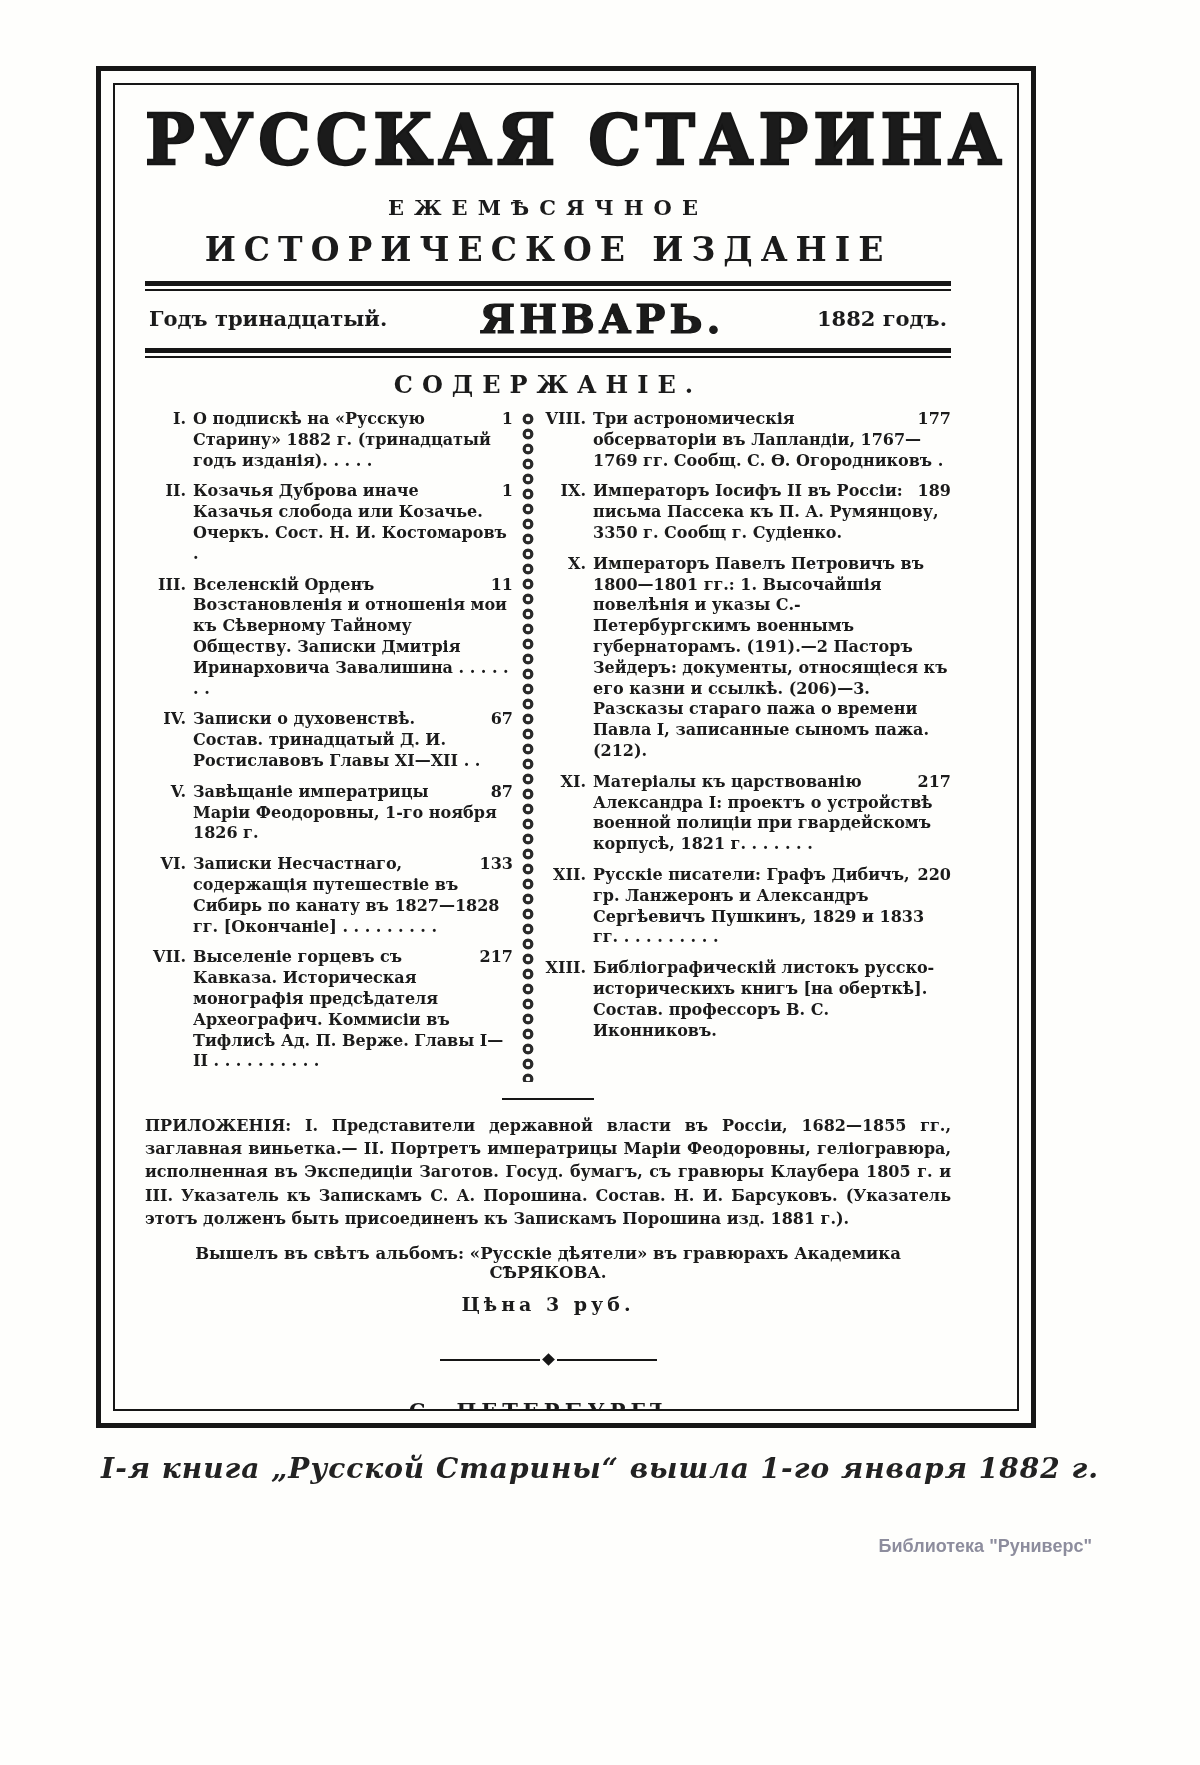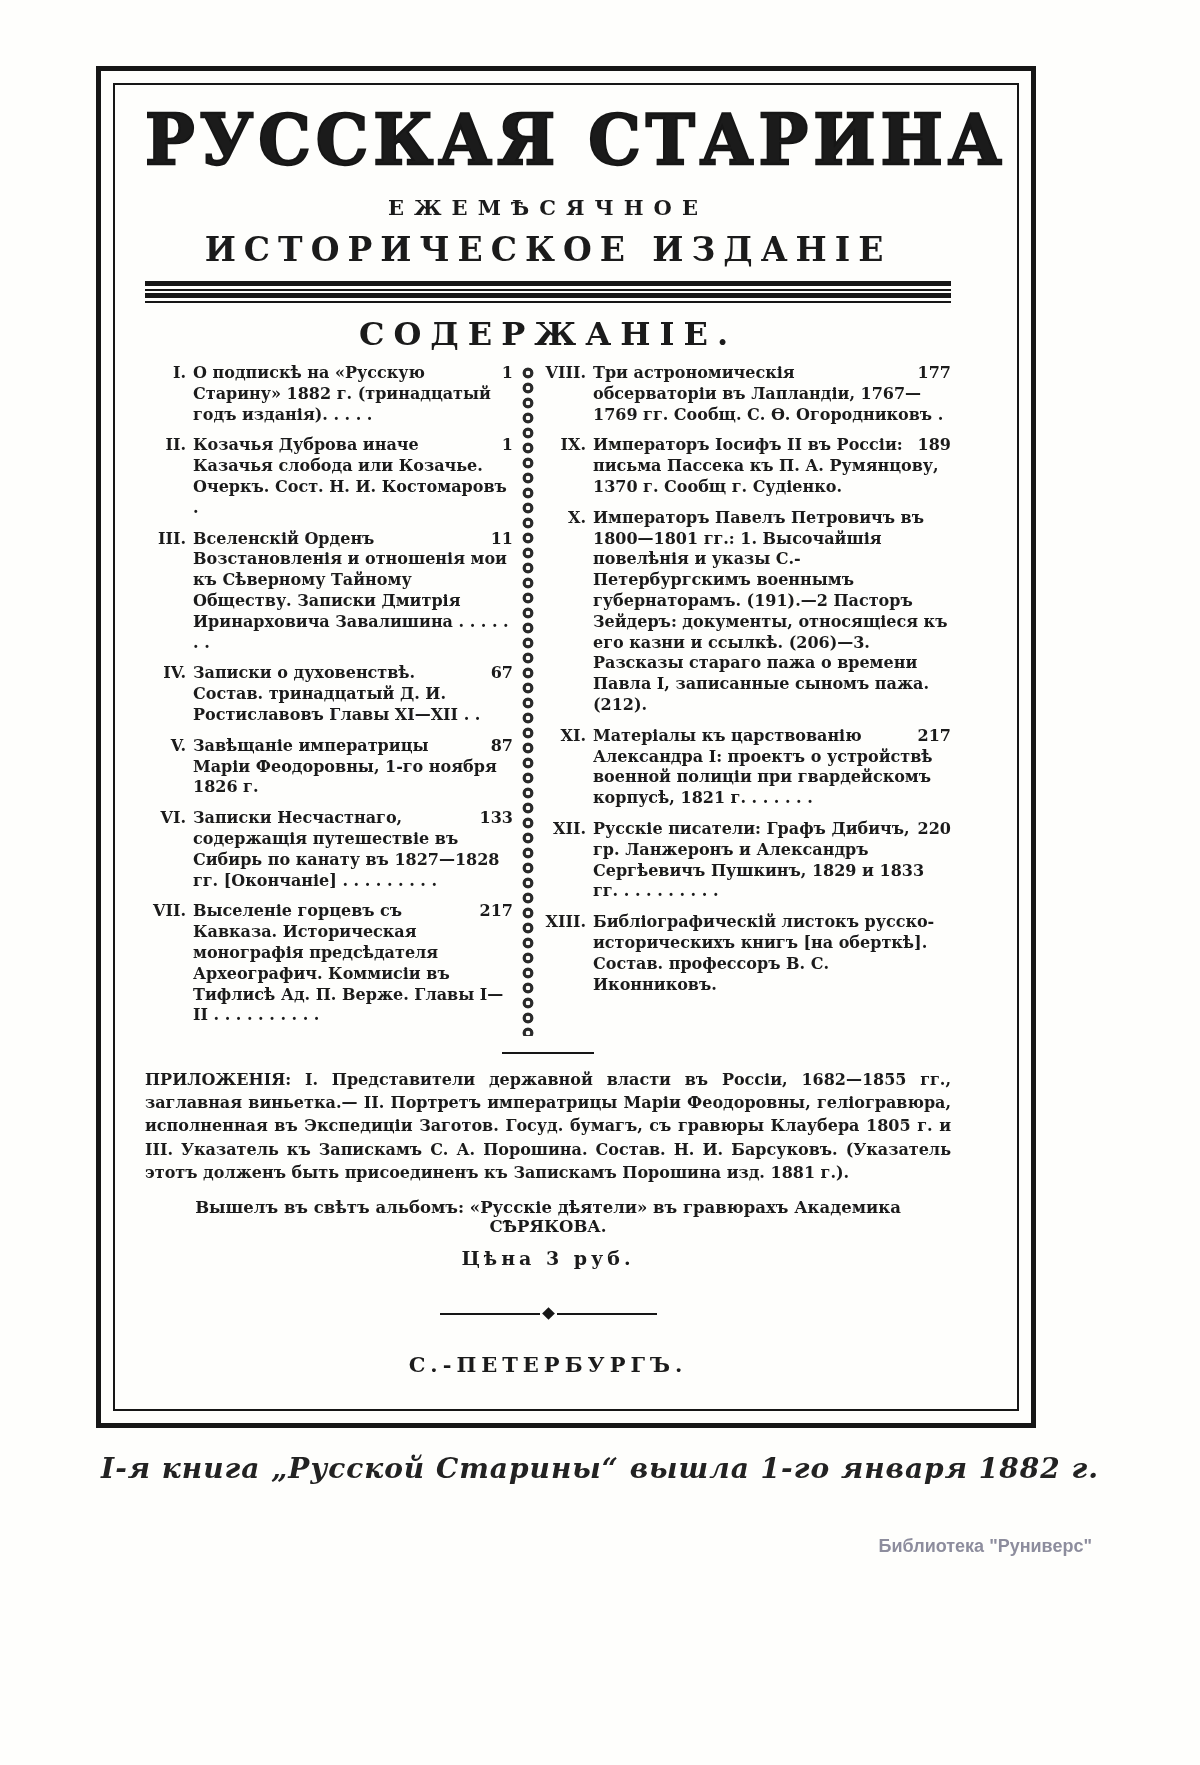--- a/index.html
+++ b/index.html
@@ -16,21 +16,21 @@
   .sub1 { margin-top:16px; font-size:21px; font-weight:bold; letter-spacing:10px; }
   .sub2 { margin-top:10px; font-size:33px; font-weight:bold; letter-spacing:8px; }
 
   .rule-thick { height:5px; background:#161616; margin-top:12px; }
   .rule-thin  { height:2px; background:#161616; margin-top:3px; }
 
   .dateline { display:flex; align-items:center; justify-content:space-between; padding:4px 4px; }
   .dateline .side  { font-size:21px; font-weight:bold; }
   .dateline .month { font-size:40px; font-weight:bold; letter-spacing:4px; -webkit-text-stroke:1.2px #161616; }
 
-  .toc-heading { text-align:center; font-size:32px; font-weight:bold; letter-spacing:9px; margin:12px 0 10px; }
+  .toc-heading { text-align:center; font-size:24px; font-weight:bold; letter-spacing:9px; margin:12px 0 10px; }
 
   .toc { display:flex; align-items:stretch; }
   .toc-col { width:368px; }
   .toc-col.right { width:auto; flex:1; }
   .chain { width:14px; margin:2px 10px 0 8px; flex:0 0 14px;
            background-image: radial-gradient(circle at 7px 8px, #fefefc 2px, #2a2a2a 2.6px 5px, rgba(0,0,0,0) 5.8px);
            background-size:14px 15px; background-repeat:repeat-y; }
   .toc-item { display:flex; margin-bottom:10px; font-size:16px; font-weight:bold; line-height:1.3; }
   .toc-num  { flex:0 0 48px; width:48px; text-align:right; padding-right:7px; }
   .toc-body { flex:1; }
@@ -64,20 +64,25 @@
 
         <div class="masthead">
           <div class="title">РУССКАЯ СТАРИНА</div>
           <div class="sub1">ЕЖЕМѢСЯЧНОЕ</div>
           <div class="sub2">ИСТОРИЧЕСКОЕ ИЗДАНІЕ</div>
         </div>
 
         <div class="rule-thick"></div>
         <div class="rule-thin"></div>
 
+        <div class="dateline">
+          <div class="side">Годъ тринадцатый.</div>
+          <div class="month">ЯНВАРЬ.</div>
+          <div class="side">1882 годъ.</div>
+        </div>
 
         <div class="rule-thick" style="margin-top:2px;"></div>
         <div class="rule-thin"></div>
 
         <div class="toc-heading">СОДЕРЖАНІЕ.</div>
 
         <div class="toc">
           <div class="toc-col">
 
               <div class="toc-item">
@@ -146,21 +151,21 @@
                 <div class="toc-body">
                   <span class="toc-page">177</span>
                   <span class="toc-text">Три астрономическія обсерваторіи въ Лапландіи, 1767—1769 гг. Сообщ. С. Ѳ. Огородниковъ .</span>
                 </div>
               </div>
 
               <div class="toc-item">
                 <div class="toc-num">IX.</div>
                 <div class="toc-body">
                   <span class="toc-page">189</span>
-                  <span class="toc-text">Императоръ Іосифъ II въ Россіи: письма Пассека къ П. А. Румянцову, 1370 г. Сообщ г. Судіенко.</span>
+                  <span class="toc-text">Императоръ Іосифъ II въ Россіи: письма Пассека къ П. А. Румянцову, 3350 г. Сообщ г. Судіенко.</span>
                 </div>
               </div>
 
               <div class="toc-item">
                 <div class="toc-num">X.</div>
                 <div class="toc-body">
                   <span class="toc-page"></span>
                   <span class="toc-text">Императоръ Павелъ Петровичъ въ 1800—1801 гг.: 1. Высочайшія повелѣнія и указы С.-Петербургскимъ военнымъ губернаторамъ. (191).—2 Пасторъ Зейдеръ: документы, относящіеся къ его казни и ссылкѣ. (206)—3. Разсказы стараго пажа о времени Павла I, записанные сыномъ пажа. (212).</span>
                 </div>
               </div>

